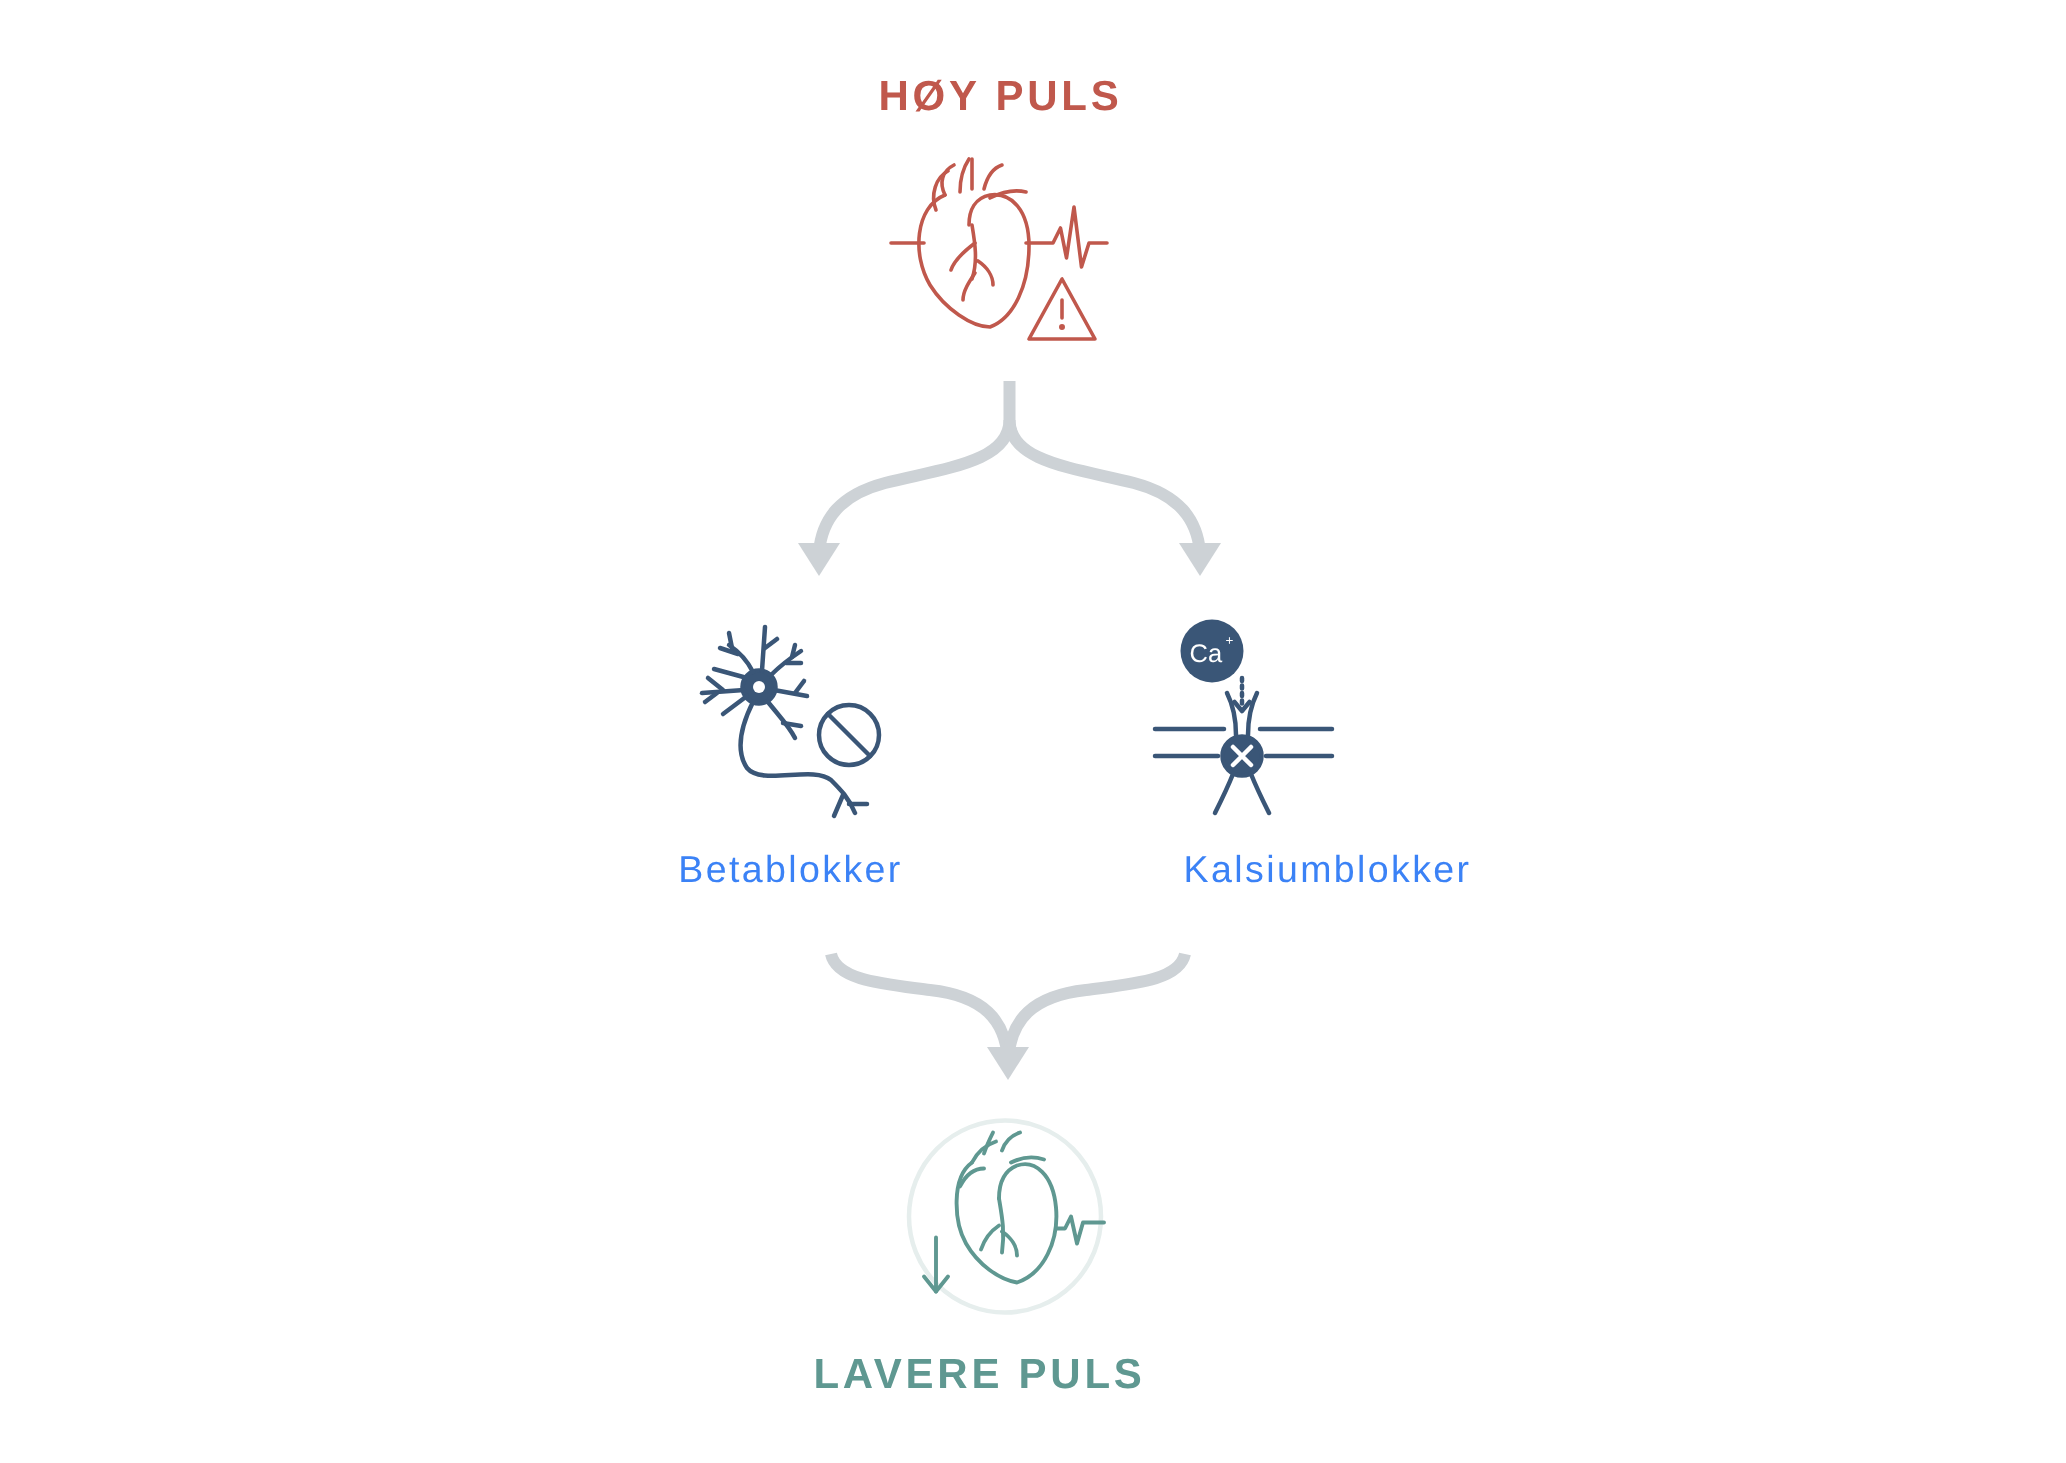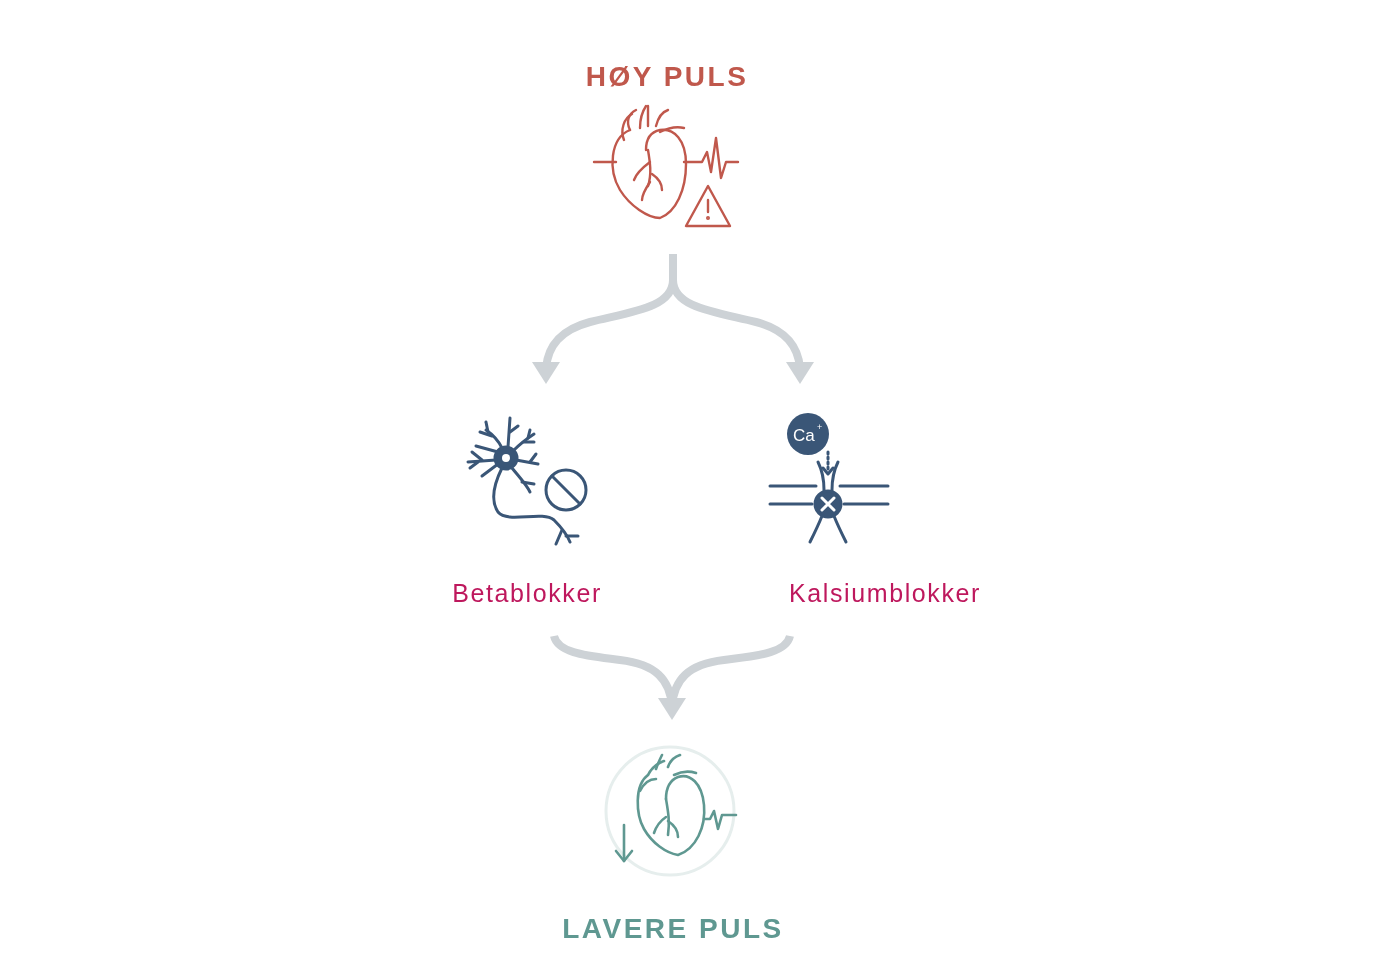--- a/index.html
+++ b/index.html
@@ -1,22 +1,22 @@
 <!DOCTYPE html>
 <html><head>
 <meta charset="utf-8">
 <style>
   html, body { margin:0; padding:0; background:#ffffff; }
   body { width:1377px; height:975px; position:relative; overflow:hidden;
          font-family:"Liberation Sans", "DejaVu Sans", sans-serif; }
-  .abs { position:absolute;margin-top:13px; }
+  .abs { position:absolute; }
   .title { font-weight:700; letter-spacing:2.5px; font-size:28px; text-align:center; width:400px; }
   .title-top { left:467px; top:48px; color:#c0584c; }
-  .title-bottom { left:473px; top:900px; color:#5f9891; }
-  .label { font-size:25px; letter-spacing:1.6px; color:#be185d; text-align:center; width:300px; }
+  .title-bottom { left:453px; top:900px; color:#5f9891; }
+  .label { font-size:25px; letter-spacing:1.6px; color:#3b82f6; text-align:center; width:300px; }
   .label-left { left:377px; top:566px; }
   .label-right { left:681px; top:566px;text-align:right; }
   svg { position:absolute; overflow:visible; }
 </style>
 </head>
 <body>
 
 <div class="abs title title-top">HØY PULS</div>
 
 <svg style="left:590px; top:100px;" width="160" height="135" viewBox="0 0 160 135" fill="none" stroke="#c0584c" stroke-width="2.4" stroke-linecap="round" stroke-linejoin="round">

